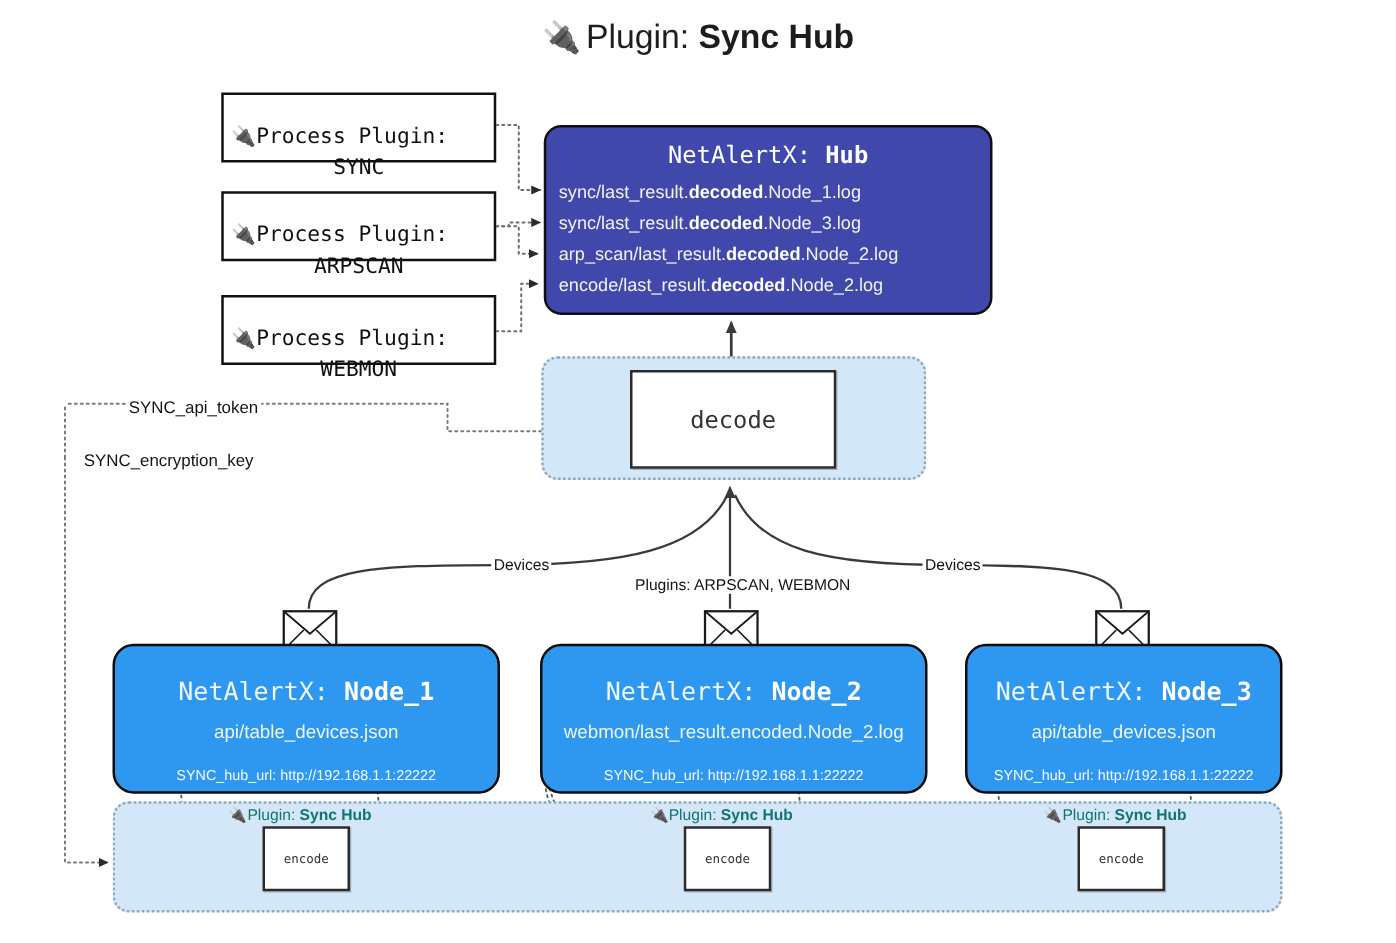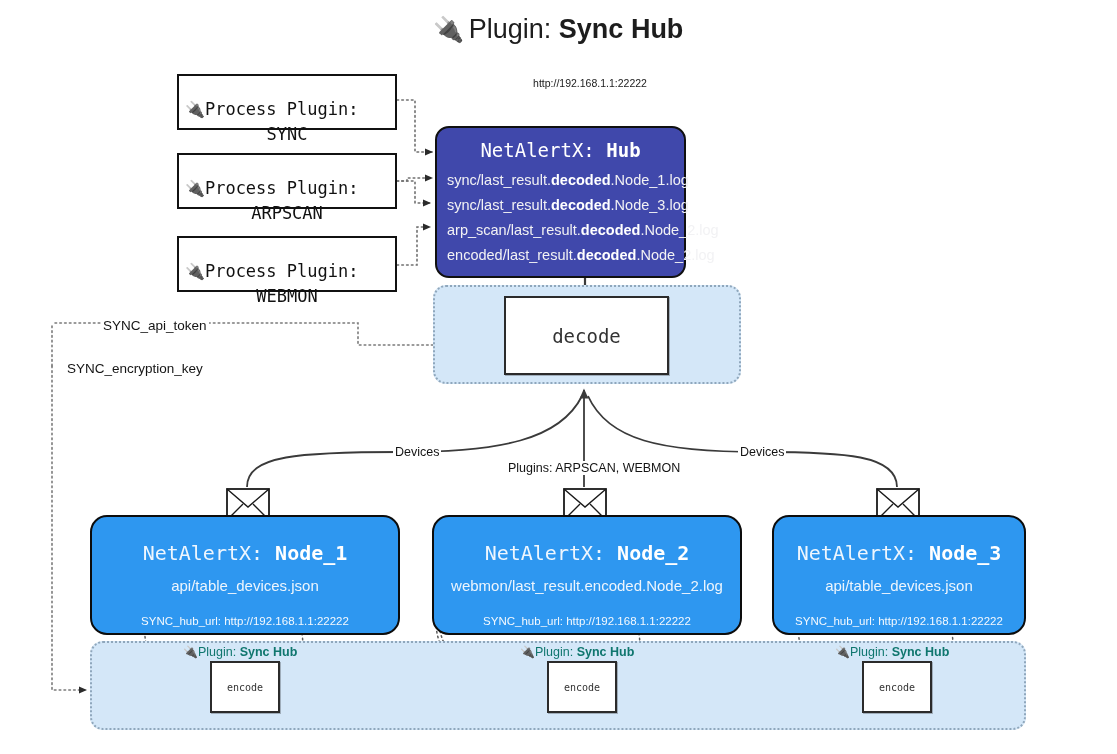--- a/index.html
+++ b/index.html
@@ -65,26 +65,25 @@
     padding-top: 21px;
     letter-spacing: 0px;
   }
   .procbox .l1 { display: block; white-space: nowrap; text-align: left; padding-left: 6px;}
   .procbox .l1 .plug { font-family: "DejaVu Sans", sans-serif; font-size: 16px; }
   .procbox .l2 { display: block; white-space: nowrap; }
 
   
   .hub {
     left: 435px; top: 100px;
-    width: 251px; height: 152px;
+    width: 359px; height: 152px;
     background: #4048ab;
     border: 2px solid #101010;
     border-radius: 14px;
     color: #ffffff;
-    margin-top: 26px;
   }
   .hub .hub-title {
     text-align: center;
     font-family: "DejaVu Sans Mono", monospace;
     font-size: 19px;
     margin-top: 11px;
     white-space: nowrap;
   }
   .hub .hub-title b { font-weight: 700; }
   .hub .loglist {
@@ -269,21 +268,20 @@
       <path d="M585,518 l-5,9 l10,0 z"></path>
       <path d="M898,518 l-5,9 l10,0 z"></path>
     </g>
   </svg>
 
   <div class="node title">
     <span class="plug">🔌</span><span class="lead">Plugin:</span>
     <span class="strong">Sync Hub</span>
   </div>
 
-  <div class="node hub-url">http://192.168.1.1:22222</div>
 
   <div class="node procbox" id="proc-1" style="left:177px; top:74px; width:220px; height:56px;">
     <span class="l1"><span class="plug">🔌</span><span>Process Plugin:</span></span>
     <span class="l2">SYNC</span>
   </div>
 
   <div class="node procbox" id="proc-2" style="left:177px; top:153px; width:220px; height:56px;">
     <span class="l1"><span class="plug">🔌</span><span>Process Plugin:</span></span>
     <span class="l2">ARPSCAN</span>
   </div>
@@ -295,21 +293,21 @@
 
   <div class="node hub">
     <div class="hub-title">
       <span>NetAlertX:</span>
       <b>Hub</b>
     </div>
     <div class="loglist">
       <div class="logline"><span>sync/last_result.</span><b>decoded</b><span>.Node_1.log</span></div>
       <div class="logline"><span>sync/last_result.</span><b>decoded</b><span>.Node_3.log</span></div>
       <div class="logline"><span>arp_scan/last_result.</span><b>decoded</b><span>.Node_2.log</span></div>
-      <div class="logline"><span>encoded/last_result.</span><b>decoded</b><span>.Node_2.log</span></div>
+      <div class="logline"><span>encode/last_result.</span><b>decoded</b><span>.Node_2.log</span></div>
     </div>
   </div>
 
   <div class="node bluegroup decode-group"></div>
   <div class="node whitebox decode-box">decode</div>
 
   <div class="edgelabel" id="label-api-token">SYNC_api_token</div>
   <div class="edgelabel" id="label-enc-key">SYNC_encryption_key</div>
 
   <div class="edgelabel" id="label-devices-left">Devices</div>

